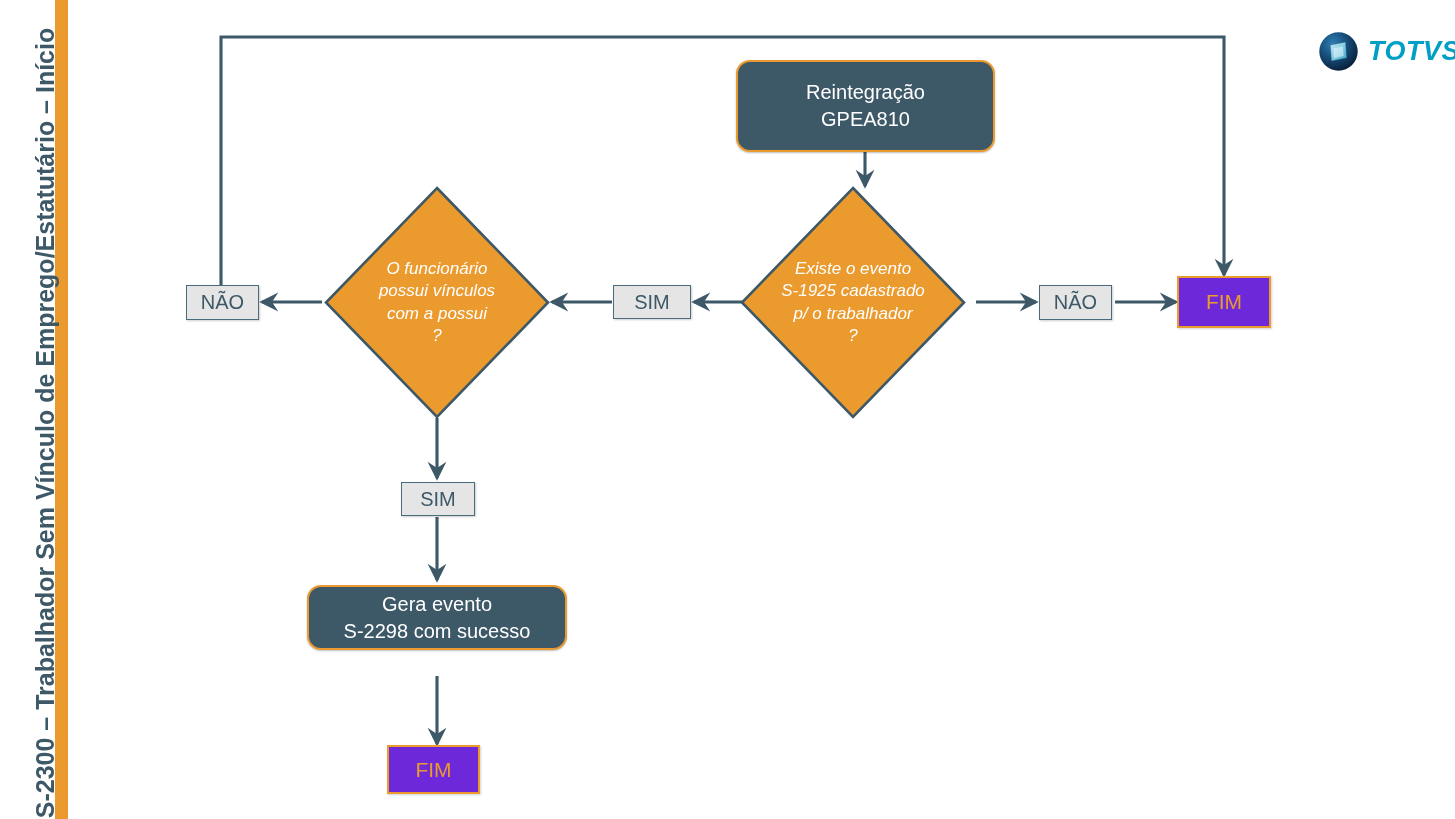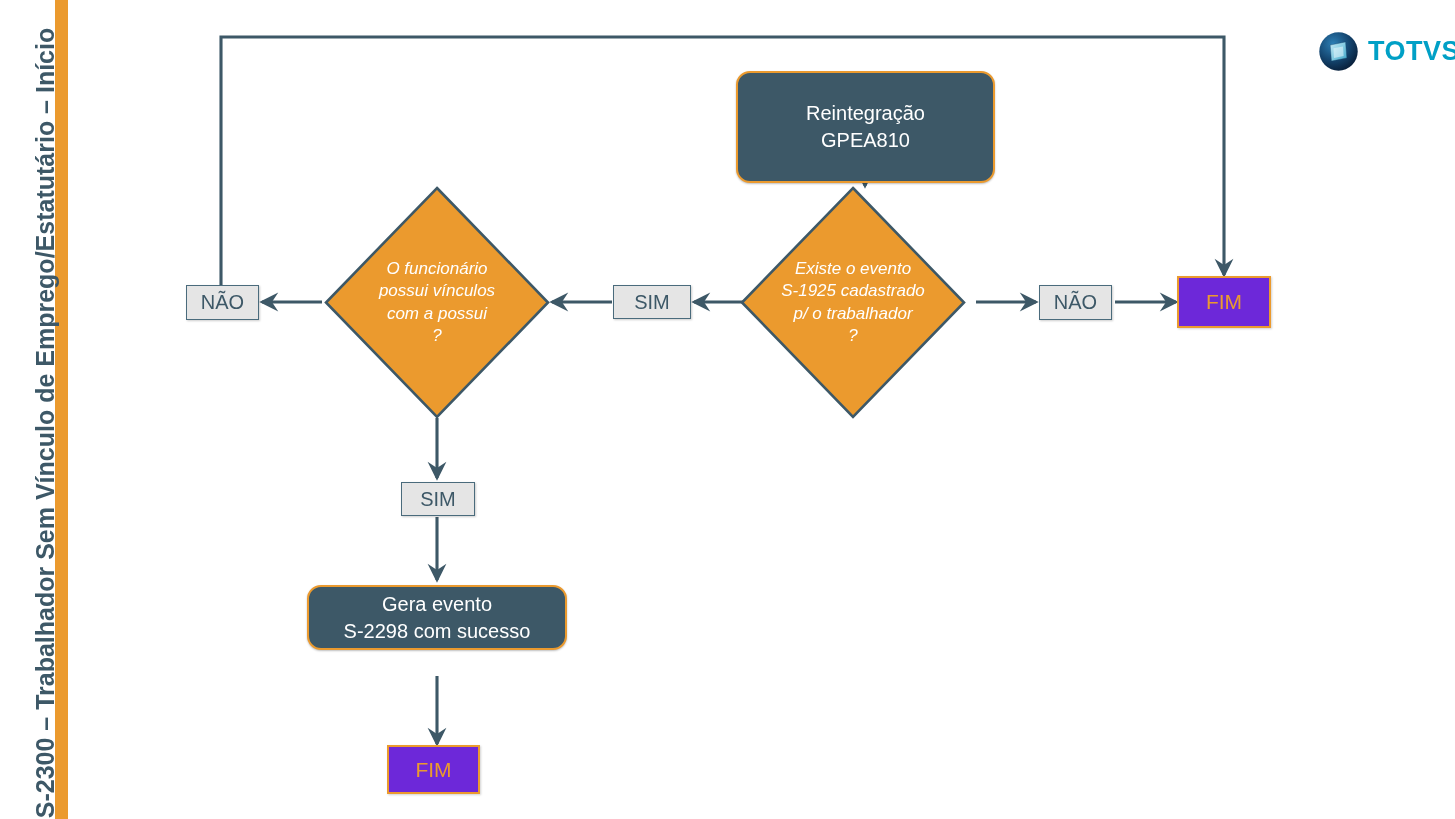--- a/index.html
+++ b/index.html
@@ -49,20 +49,21 @@
   
   .logo {
     position: absolute;
     left: 1318px;
     top: 26px;
     width: 135px;
     height: 50px;
     display: flex;
     align-items: center;
     gap: 9px;
+    font-style: italic;
   }
   .logo-mark {
     width: 41px;
     height: 41px;
     flex: 0 0 41px;
   }
   .logo-text {
     font-family: "Liberation Sans", sans-serif;
     font-size: 27px;
     font-weight: bold;
@@ -198,21 +199,21 @@
       <path d="M221 285 L221 37 L1224 37 L1224 275" marker-end="url(#arrow)"></path>
 
       <line x1="437" y1="418" x2="437" y2="478" marker-end="url(#arrow)"></line>
 
       <line x1="437" y1="517" x2="437" y2="580" marker-end="url(#arrow)"></line>
 
       <line x1="437" y1="676" x2="437" y2="744" marker-end="url(#arrow)"></line>
     </g>
   </svg>
 
-  <div class="node proc" style="left:736px; top:71px; width:259px; height:112px;">
+  <div class="node proc" style="left:736px; top:60px; width:259px; height:92px;">
     <div>
       <div>Reintegração</div>
       <div>GPEA810</div>
     </div>
   </div>
 
   <div class="diamond-wrap" style="left:740px; top:186px; width:226px; height:233px;">
     <svg class="diamond-shape" viewBox="0 0 226 233" preserveAspectRatio="none">
       <polygon points="113,2 224,116.5 113,231 2,116.5" fill="#eb9a2e" stroke="#3d5867" stroke-width="2.6"></polygon>
     </svg>

